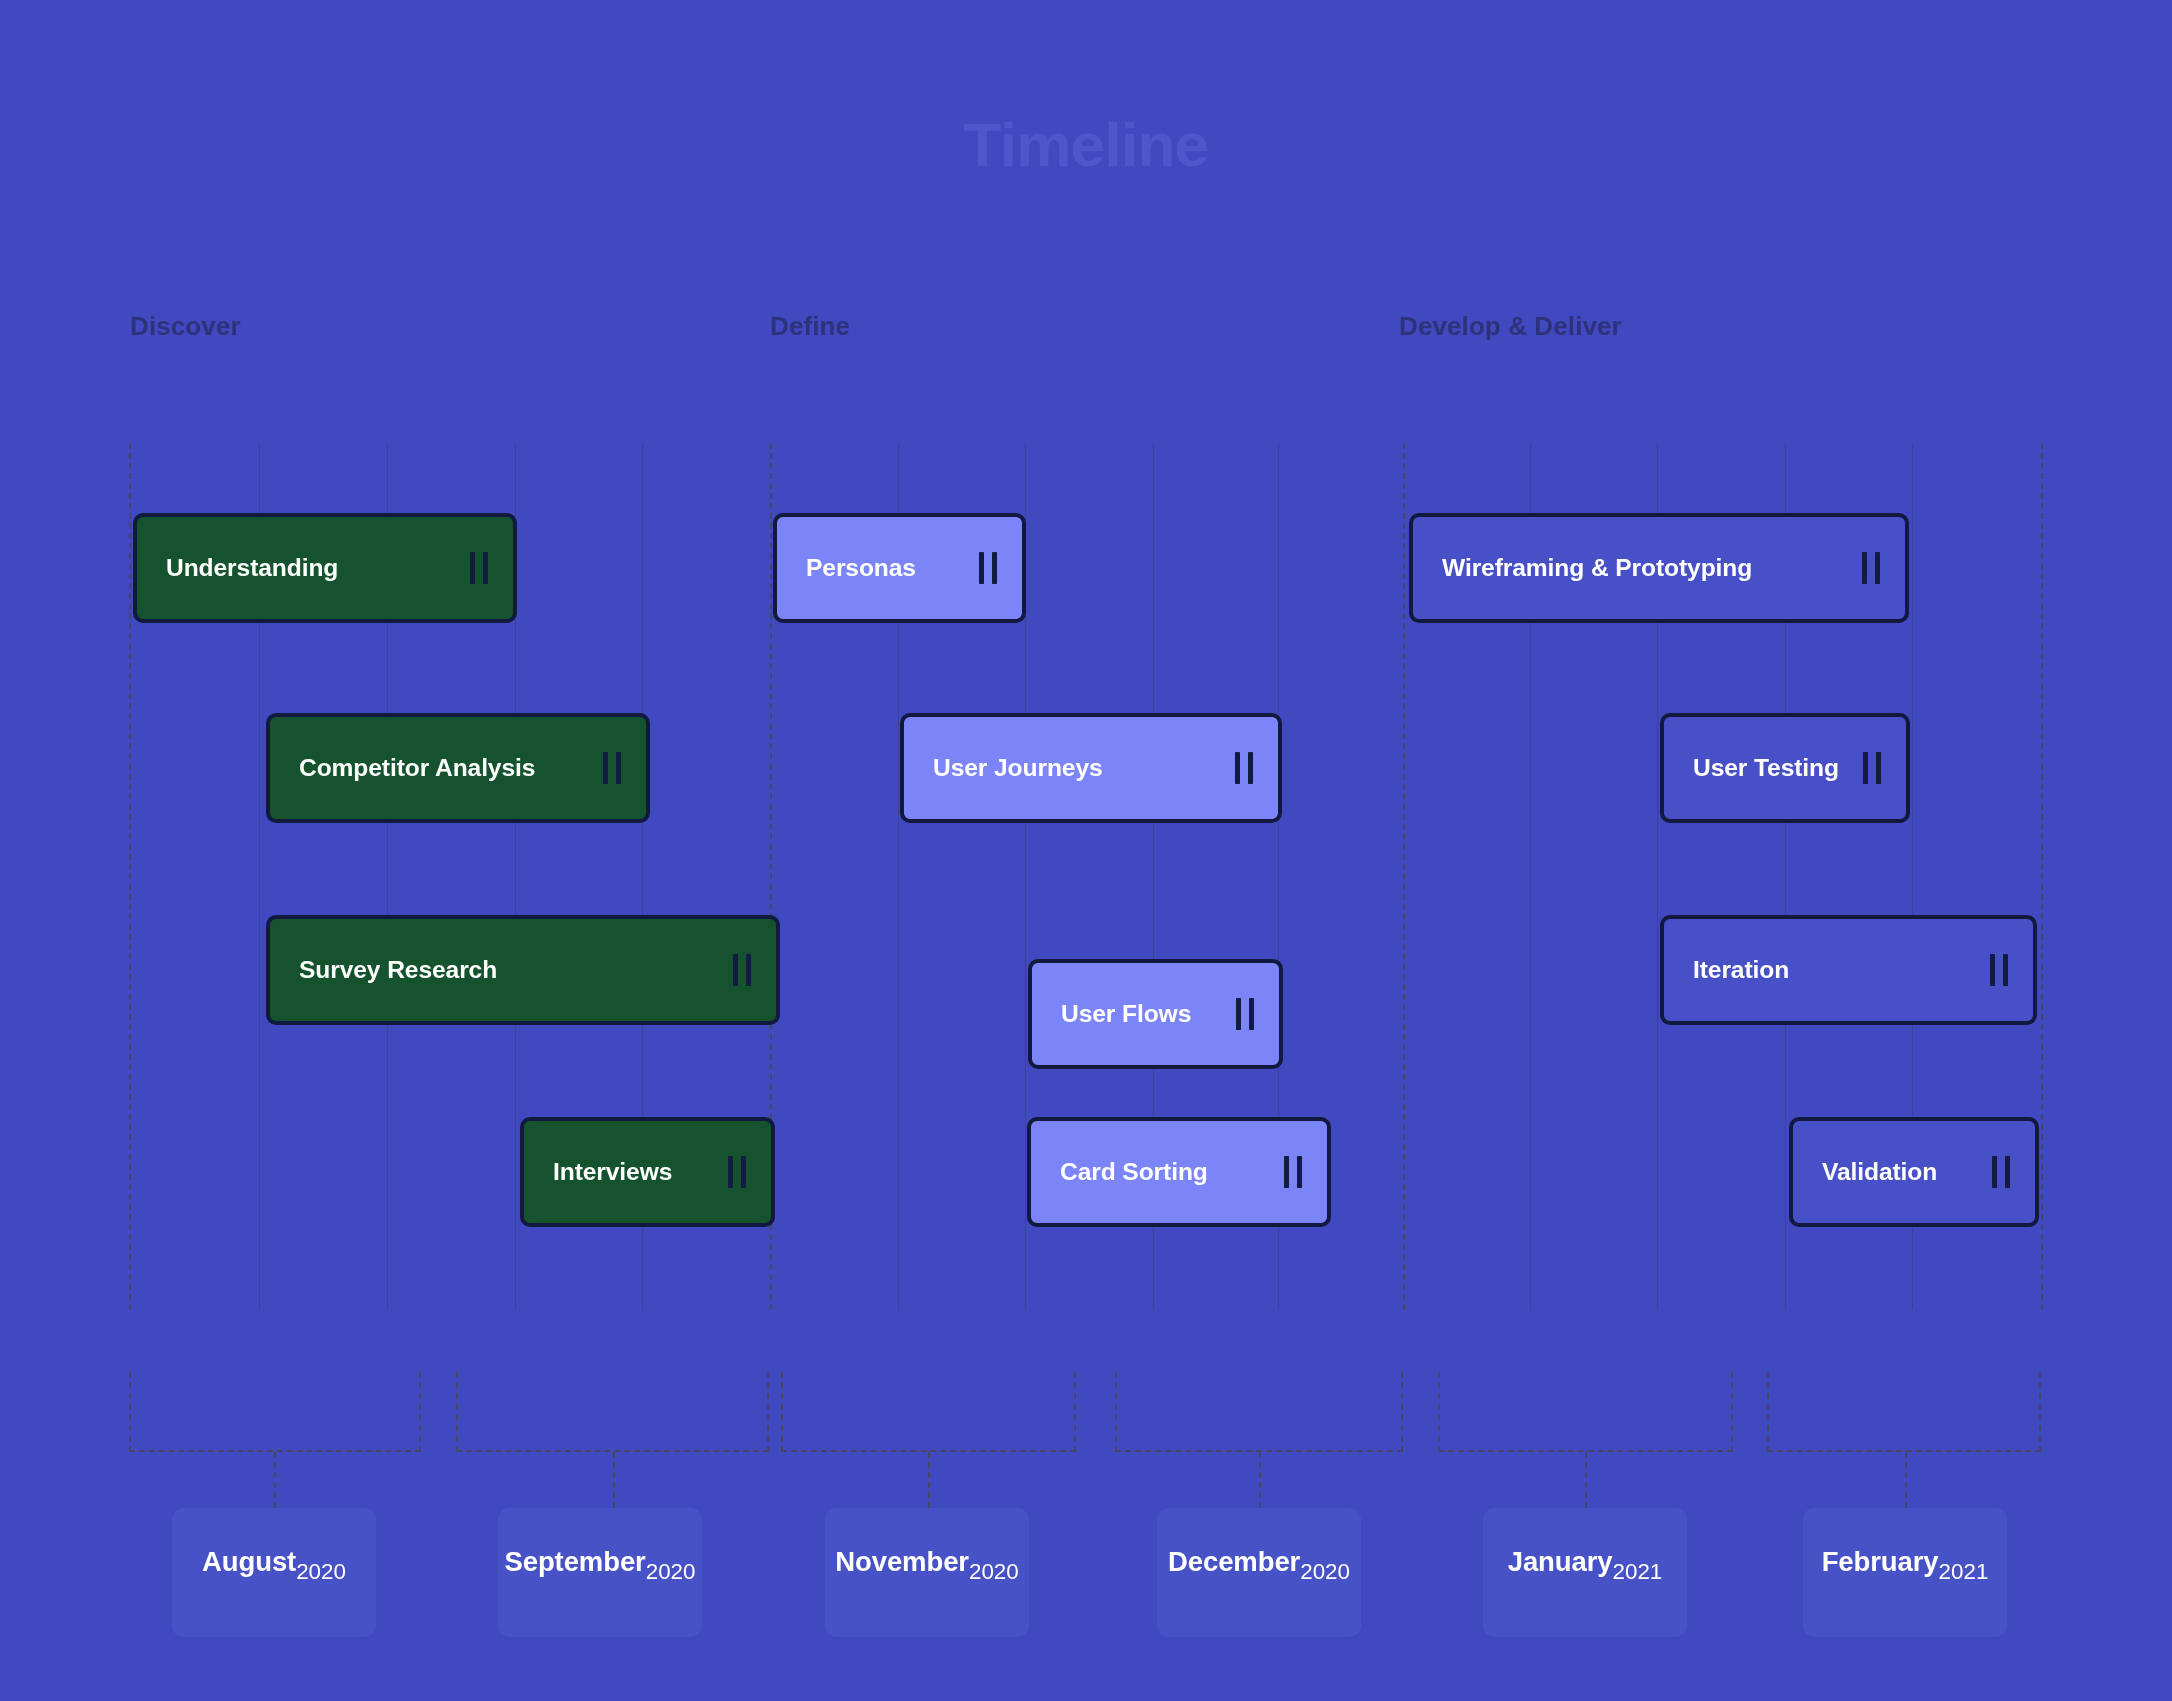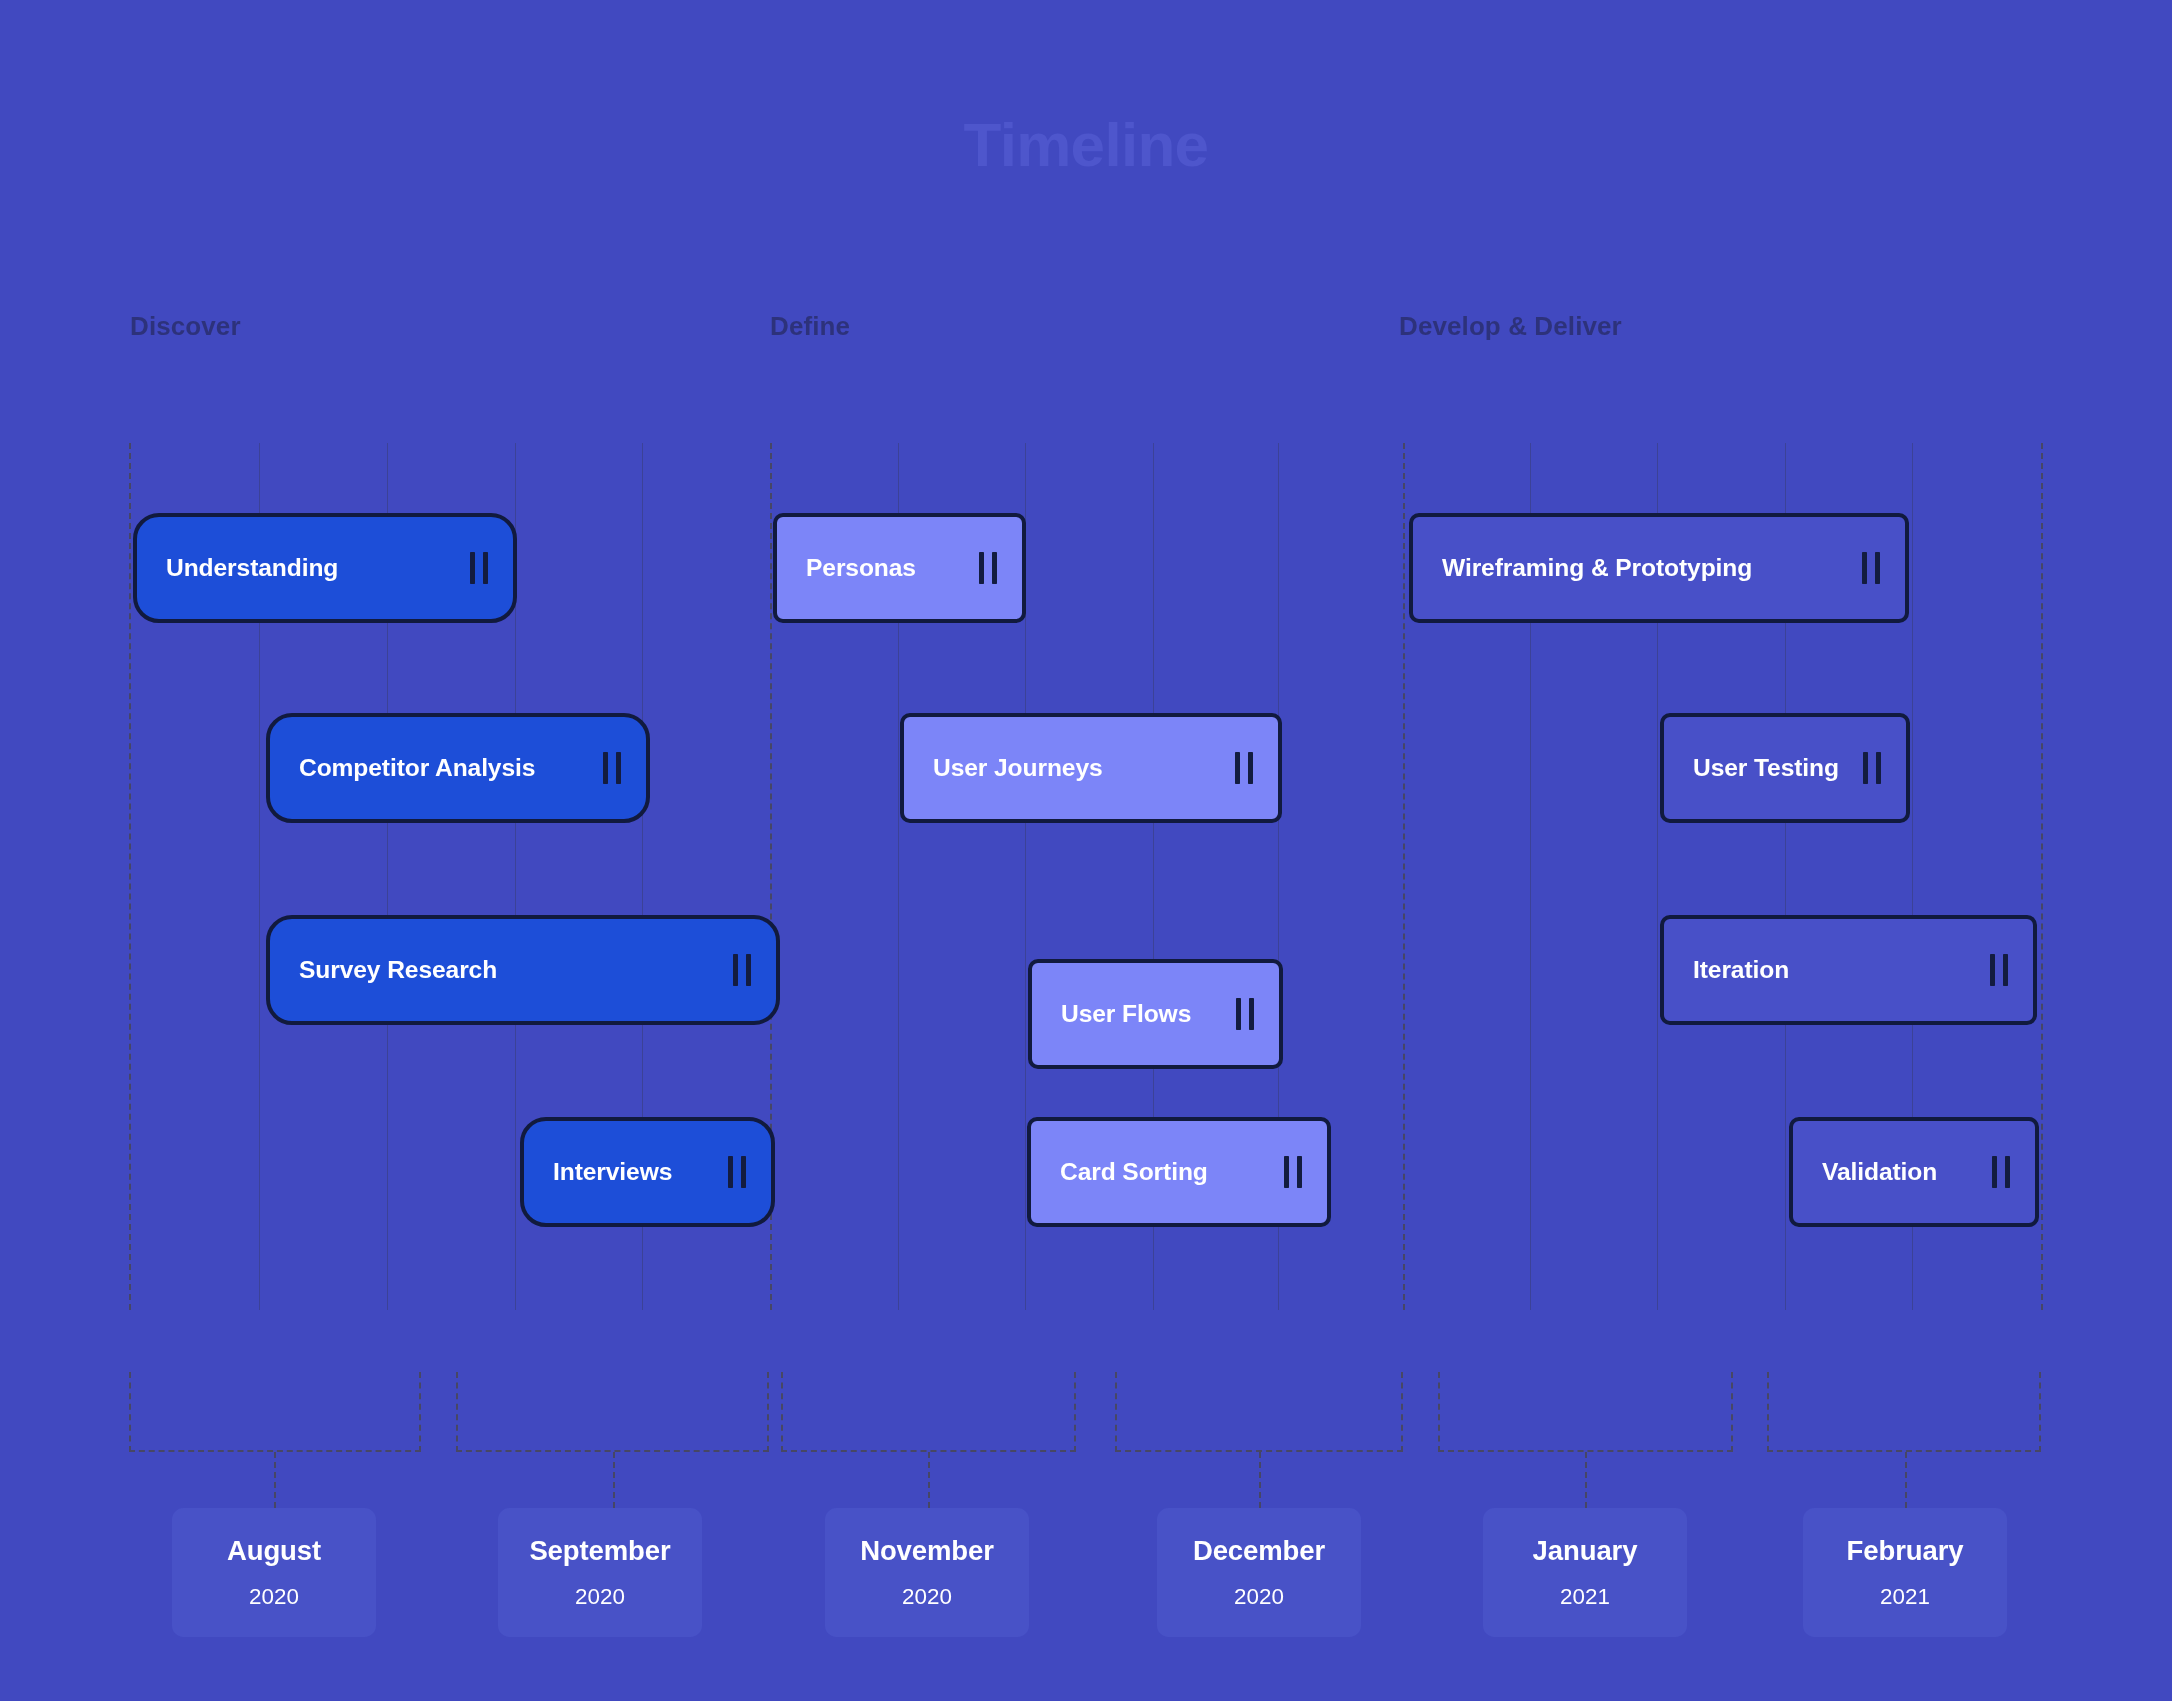--- a/index.html
+++ b/index.html
@@ -82,21 +82,21 @@
     justify-content: space-between;
     padding: 0 24.6px 0 29px;
     color: #ffffff;
     font-size: 24.6px;
     font-weight: 700;
     letter-spacing: -0.1px;
     white-space: nowrap;
   }
   .bar .bar-label { line-height: 1; }
 
-  .bar.tone-1 { background: #1d4ed8; border-radius: 26px; }
+  .bar.tone-1 { background: #14532d; }
   .bar.tone-1::after { background: #C2C6F6; }
   .bar.tone-2 { background: #7C85F8; }
   .bar.tone-2::after { background: #9BA2FA; }
   .bar.tone-3 { background: #4850C8; }
   .bar.tone-3::after { background: #5660D6; }
 
   
   .bar::after {
     content: "";
     position: absolute;
@@ -138,21 +138,21 @@
   }
 
   
   .month-card {
     position: absolute;
     width: 204px;
     height: 129px;
     background: #4852C7;
     border-radius: 11.6px;
     display: flex;
-    flex-direction: column;
+    flex-direction: row;
     align-items: center;
     justify-content: center;
     color: #ffffff;
   }
   .month-card .m-name {
     font-size: 27.5px;
     font-weight: 700;
     line-height: 1;
     margin-bottom: 22px;
     letter-spacing: -0.1px;

